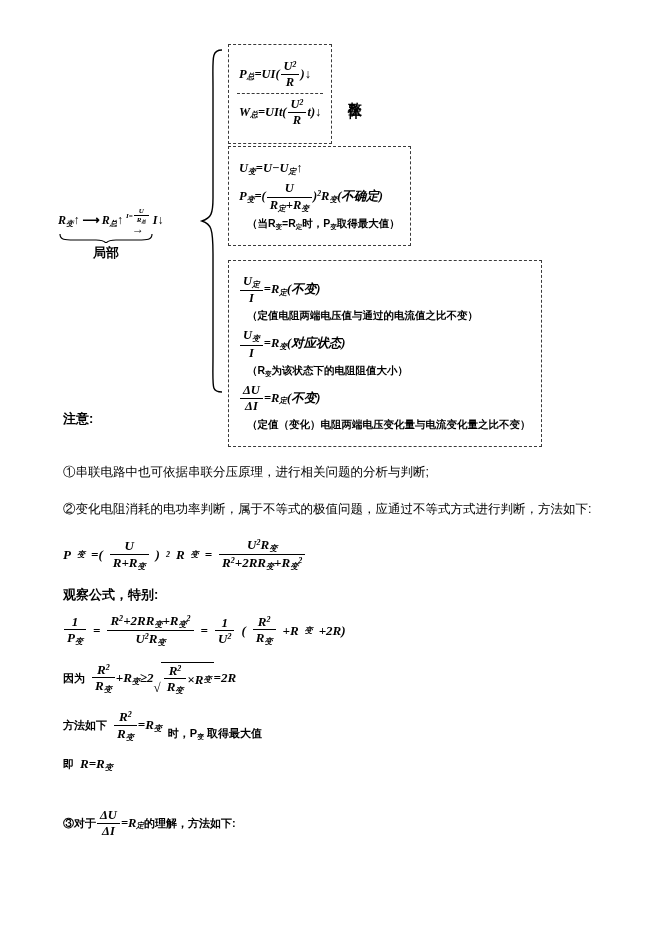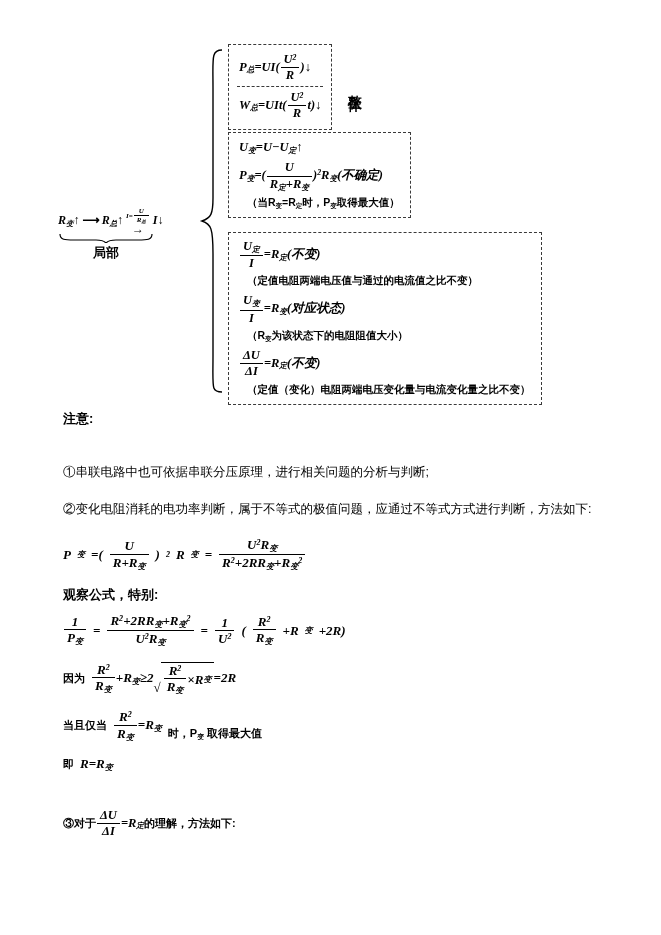--- a/index.html
+++ b/index.html
@@ -31,21 +31,21 @@
   .arrow2 { display:inline-flex; flex-direction:column; align-items:center; line-height:1; }
   .arrow2-label { font-size:7px; }
   .arrow2-label .frac .num { border-bottom-width:1px; padding:0 1px; }
   .arrow2-glyph { font-size:12px; line-height:0.7; font-style:normal; }
   .underbrace { display:block; margin-top:1px; }
   .underbrace-label { width:96px; text-align:center; font-weight:bold; font-size:13px; margin-top:1px; }
   .big-brace { position:absolute; left:198px; top:6px; }
   .boxes { position:absolute; left:228px; top:4px; display:flex; flex-direction:column; align-items:flex-start; }
   .frame-row { display:flex; align-items:center; margin-bottom:2px; }
   .frame-row.top-align { align-items:flex-start;flex-direction:column; }
-  .dashed-box { border:1px dashed #3a3a3a; padding:4px 8px; background:#fff; }
+  .dashed-box { border:1px dashed #3a3a3a; padding:11px 8px; background:#fff; }
   .box-row { padding:4px 2px; font-size:12.5px; }
   .box-row + .box-row { border-top:1px dashed #3a3a3a; }
   .vlabel { writing-mode:vertical-rl; text-orientation:upright; font-weight:bold; font-size:14px; letter-spacing:3px; margin-left:14px; }
   .vlabel.pad-top { margin-top:6px; }
   .free-line { padding:3px 2px; font-size:12.5px; }
   .note-line { font-family:"Liberation Sans", sans-serif; font-style:normal; font-weight:bold; font-size:10.5px; padding:1px 2px 3px 10px; }
   
   .content { position:absolute; left:63px; top:410px; width:545px; }
   .heading { font-weight:bold; font-size:13px; margin:0 0 36px 0; }
   .para { font-size:12.5px; margin:0 0 20px 0; }
@@ -172,21 +172,21 @@
           </span>+R<sub>变</sub>≥2<span class="sqrt">
             <span class="radical">√</span>
             <span class="radicand"><span class="frac">
                 <span class="num">R<sup>2</sup></span>
                 <span class="den">R<sub>变</sub></span>
               </span>×R<sub>变</sub></span>
           </span>=2R</span>
     </div>
 
     <div class="mline">
-      <span class="cn-b">当且仅当</span>
+      <span class="cn-b">方法如下</span>
       <span class="math"><span class="frac">
             <span class="num">R<sup>2</sup></span>
             <span class="den">R<sub>变</sub></span>
           </span>=R<sub>变</sub></span>
       <span class="cn-b math" style="font-family:'Liberation Sans',sans-serif;font-style:normal;margin-top:16px;">时，P<sub>变</sub> 取得最大值</span>
     </div>
 
     <div class="mline">
       <span class="cn-b">即</span>
       <span class="math">R=R<sub>变</sub></span>

